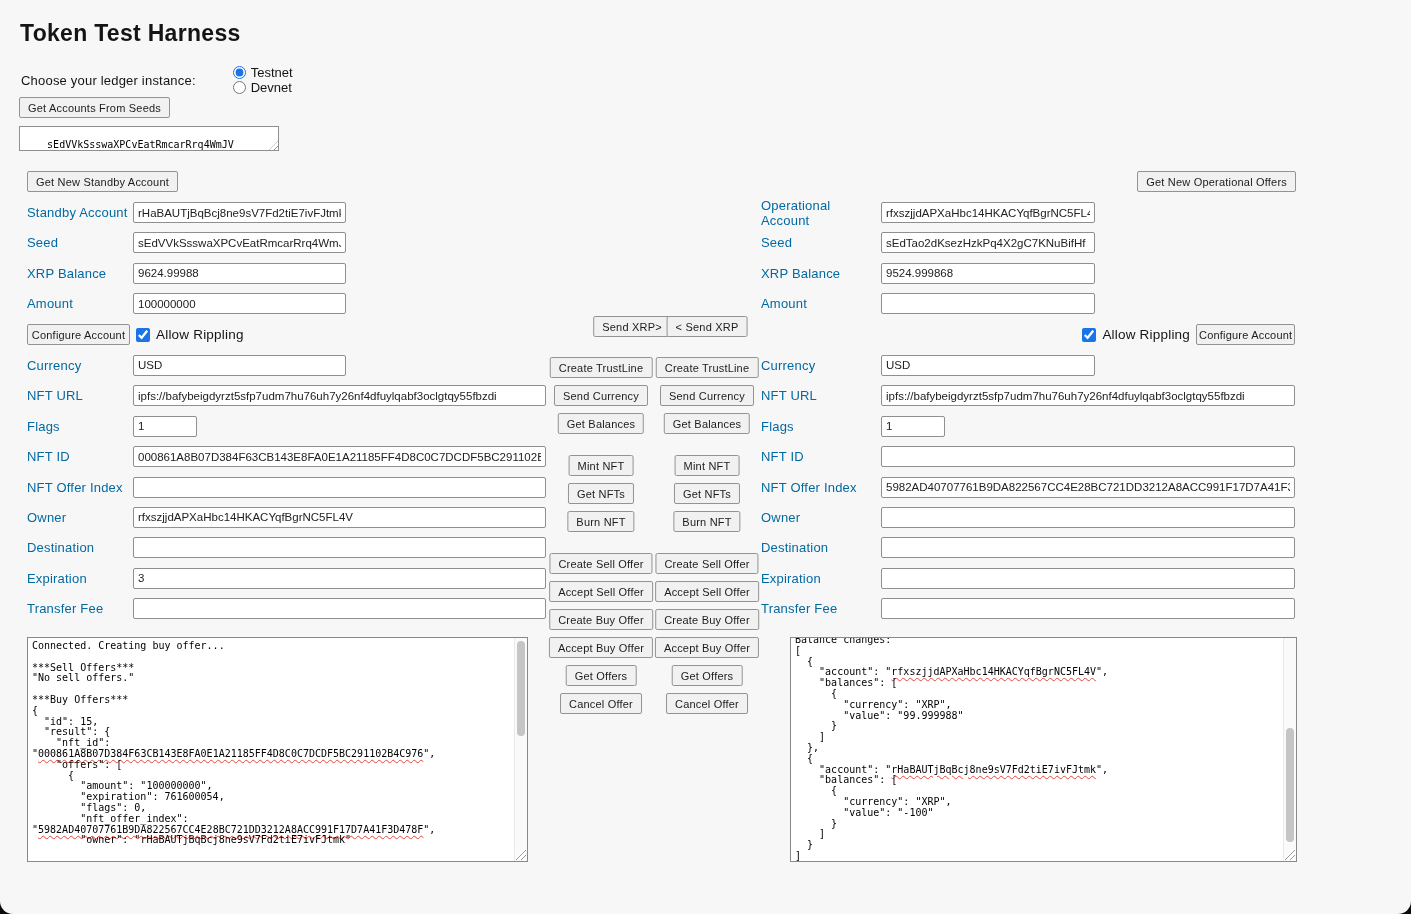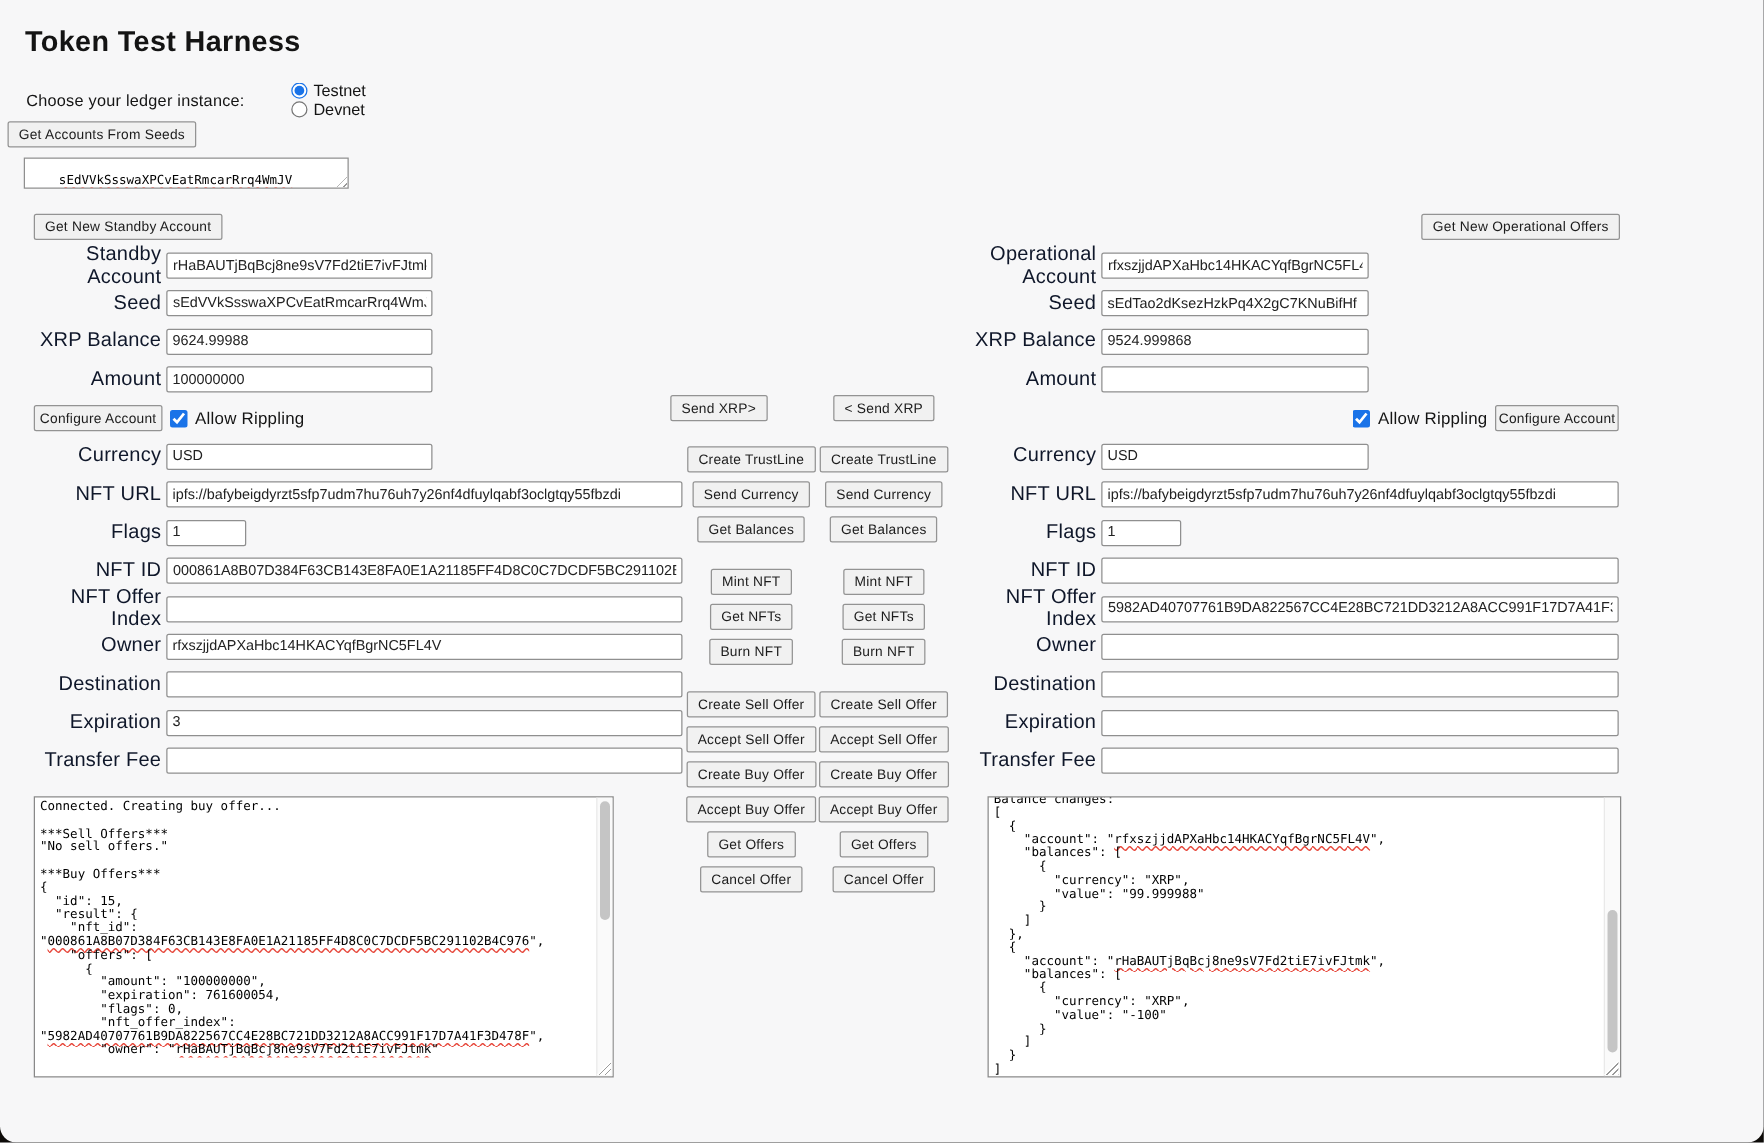--- a/index.html
+++ b/index.html
@@ -11,50 +11,50 @@
 
   .ledger-row { position:absolute; left:21px; top:65px; display:flex; align-items:center; font-size:13px; color:#141414; }
   .ledger-row .prompt { margin-right:37px; letter-spacing:.2px; }
   .radio-opt { display:flex; align-items:center; margin-right:28px; }
   .radio-opt input { width:13px; height:13px; accent-color:#1a73e8; margin-right:5px; }
 
   button { font-family:"Liberation Sans", sans-serif; font-size:11px; color:#1c1c1c;
            background:#f1f1f1; border:1px solid #939393; border-radius:2px;
            padding:3px 8px; height:21px; letter-spacing:.2px; cursor:pointer; white-space:nowrap; }
 
-  .get-accounts-btn { position:absolute; left:6px; top:97px; }
+  .get-accounts-btn { position:absolute; left:19px; top:97px; }
   .standby-new-btn { position:absolute; left:27px; top:171px; }
   .operational-new-btn { position:absolute; right:115px; top:171px; }
 
   .seeds-box { position:absolute; left:19px; top:126px; width:260px; height:25px;
                background:#fff; border:1px solid #8f8f8f; font:10px/11px "DejaVu Sans Mono", monospace;
                white-space:pre; padding:1px 3px; overflow:hidden; }
 
   .col { position:absolute; top:202px; display:flex; flex-direction:column; row-gap:9.4px; }
   .col.standby { left:27px; width:519px; }
   .col.operational { left:761px; width:534px; }
   .frow { display:flex; align-items:center; height:21px; }
-  .lbl { font-size:16px; color:#0f172a; text-align:right; letter-spacing:.2px; margin-right:4px; flex:none; }
+  .lbl { font-size:13px; color:#0369a1; text-align:left; letter-spacing:.2px; margin-right:4px; flex:none; }
   .standby .lbl { width:102px; }
   .operational .lbl { width:116px; }
   .fin { height:21px; background:#fff; border:1px solid #8f8f8f; border-radius:2px;
          font-size:11.5px; color:#222; padding:1px 4px; flex:none; }
   .fin.s { width:213px; } .operational .fin.s { width:214px; }
   .fin.l { width:413px; } .operational .fin.l { width:414px; }
   .fin.xs { width:64px; }
 
   .cfg-row { display:flex; align-items:center; height:22px; }
   .cfg-row.right { justify-content:flex-end; }
   .cfg-row input[type=checkbox] { width:14px; height:14px; accent-color:#1a73e8; flex:none; }
   .cfg-row .cfg-label { font-size:13.5px; color:#141414; margin:0 6px; letter-spacing:.2px; }
   .cfg-row.left .cfg-label { margin:0 0 0 6px; }
   .cfg-row.left input[type=checkbox] { margin-left:6px; }
 
   .console { position:absolute; top:637px; height:225px; background:#fff; border:1px solid #898989; overflow:hidden; }
-  .console.left { left:27px; width:464px; }
+  .console.left { left:27px; width:501px; }
   .console.right { left:790px; width:507px; }
   .console-inner { padding:3px 4px 0 4px; font:10px/10.8px "DejaVu Sans Mono", monospace;
                    color:#000; white-space:pre; width:calc(100% - 14px); overflow:hidden; }
   .console.right .console-inner { margin-top:-6px; }
   .sb { position:absolute; top:0; right:0; bottom:0; width:13px; background:#fafafa; border-left:1px solid #e9e9e9; }
   .sb .thumb { position:absolute; left:2px; width:8px; background:#c5c5c5; border-radius:5px; }
   .console.left .thumb { top:3px; height:95px; }
   .console.right .thumb { top:90px; height:114px; }
   .grip { position:absolute; right:1px; bottom:1px; width:12px; height:12px; background:#fff;
           background-image:repeating-linear-gradient(135deg, transparent 0 2.5px, #9a9a9a 2.5px 3.5px);
@@ -190,21 +190,21 @@
         </div><div class="frow">
           <span class="lbl">Expiration</span>
           <input class="fin l" type="text" value="" style="">
         </div><div class="frow">
           <span class="lbl">Transfer Fee</span>
           <input class="fin l" type="text" value="" style="">
         </div></div>
   </div>
 
   <div id="tx-buttons">
-      <button class="tx-btn" style="left: 575px; top: 316px;">Send XRP&gt;</button>
+      <button class="tx-btn" style="left: 632px; top: 316px;">Send XRP&gt;</button>
       <button class="tx-btn" style="left: 601px; top: 357px;">Create TrustLine</button>
       <button class="tx-btn" style="left: 601px; top: 385px;">Send Currency</button>
       <button class="tx-btn" style="left: 601px; top: 413px;">Get Balances</button>
       <button class="tx-btn" style="left: 601px; top: 455px;">Mint NFT</button>
       <button class="tx-btn" style="left: 601px; top: 483px;">Get NFTs</button>
       <button class="tx-btn" style="left: 601px; top: 511px;">Burn NFT</button>
       <button class="tx-btn" style="left: 601px; top: 553px;">Create Sell Offer</button>
       <button class="tx-btn" style="left: 601px; top: 581px;">Accept Sell Offer</button>
       <button class="tx-btn" style="left: 601px; top: 609px;">Create Buy Offer</button>
       <button class="tx-btn" style="left: 601px; top: 637px;">Accept Buy Offer</button>

